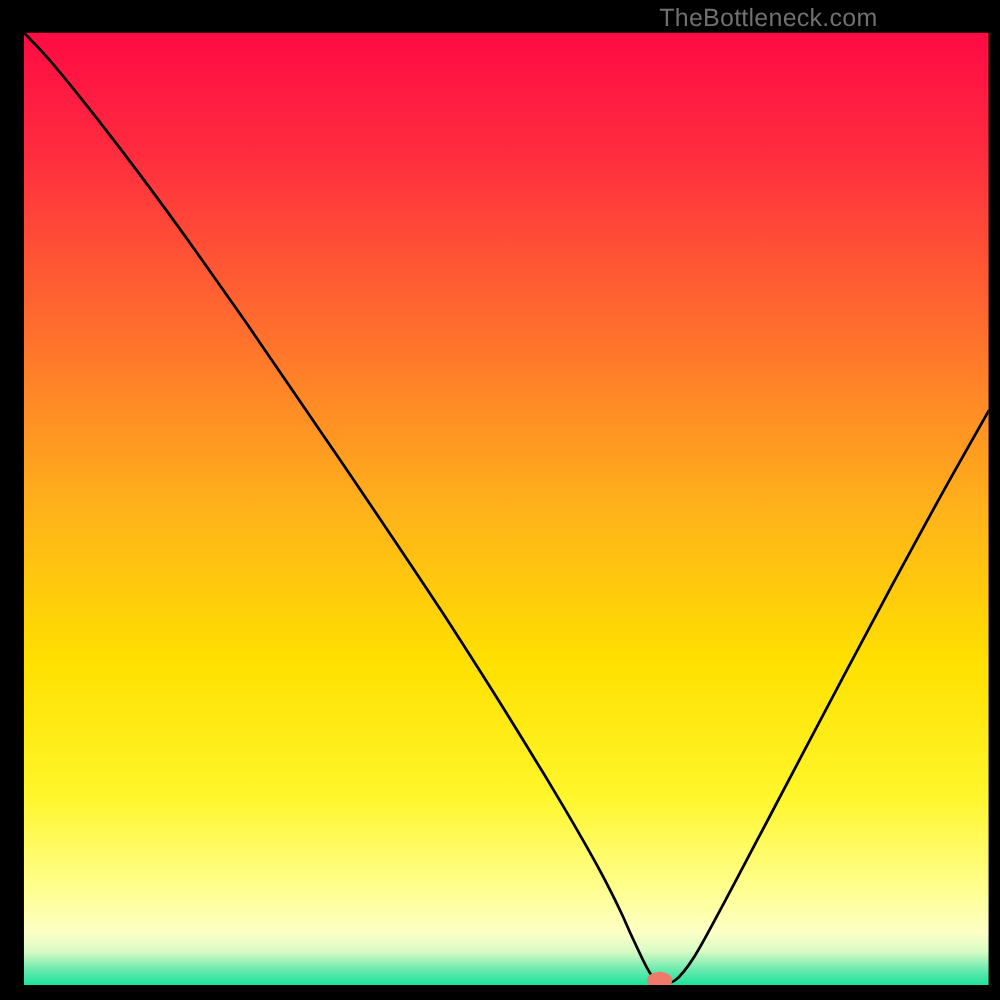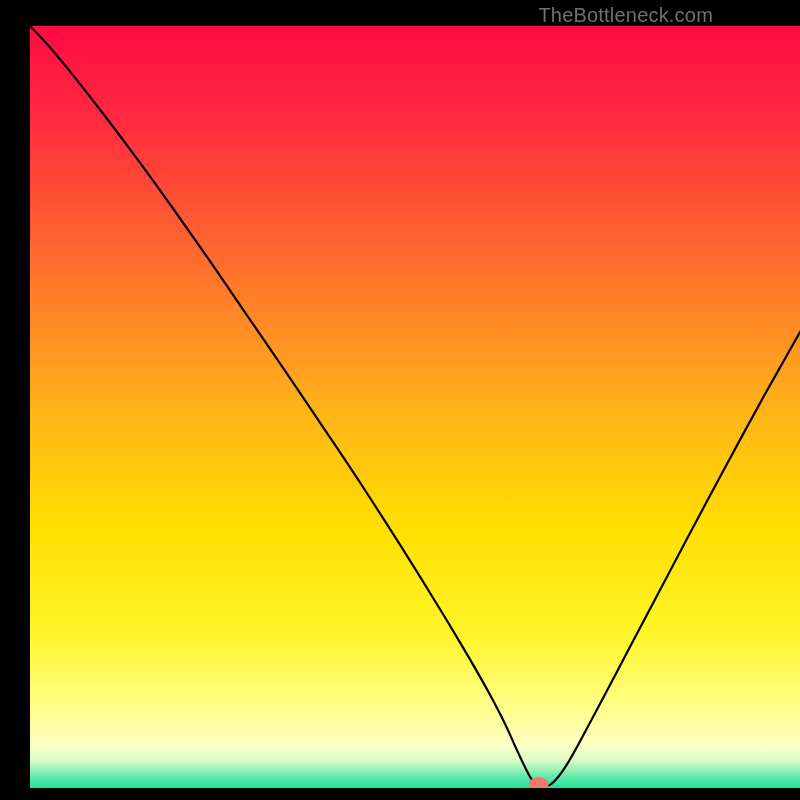--- a/index.html
+++ b/index.html
@@ -6,21 +6,21 @@
     margin: 0;
     padding: 0;
     width: 800px;
     height: 800px;
     background: #000;
     overflow: hidden;
     font-family: Arial, Helvetica, sans-serif;
   }
   .frame {
     position: absolute;
-    left: 16px;
+    left: 5px;
     top: 0;
     width: 709px;
     height: 800px;
     background: #000;
   }
   .plot {
     position: absolute;
     left: 14px;
     top: 26px;
     width: 772px;

